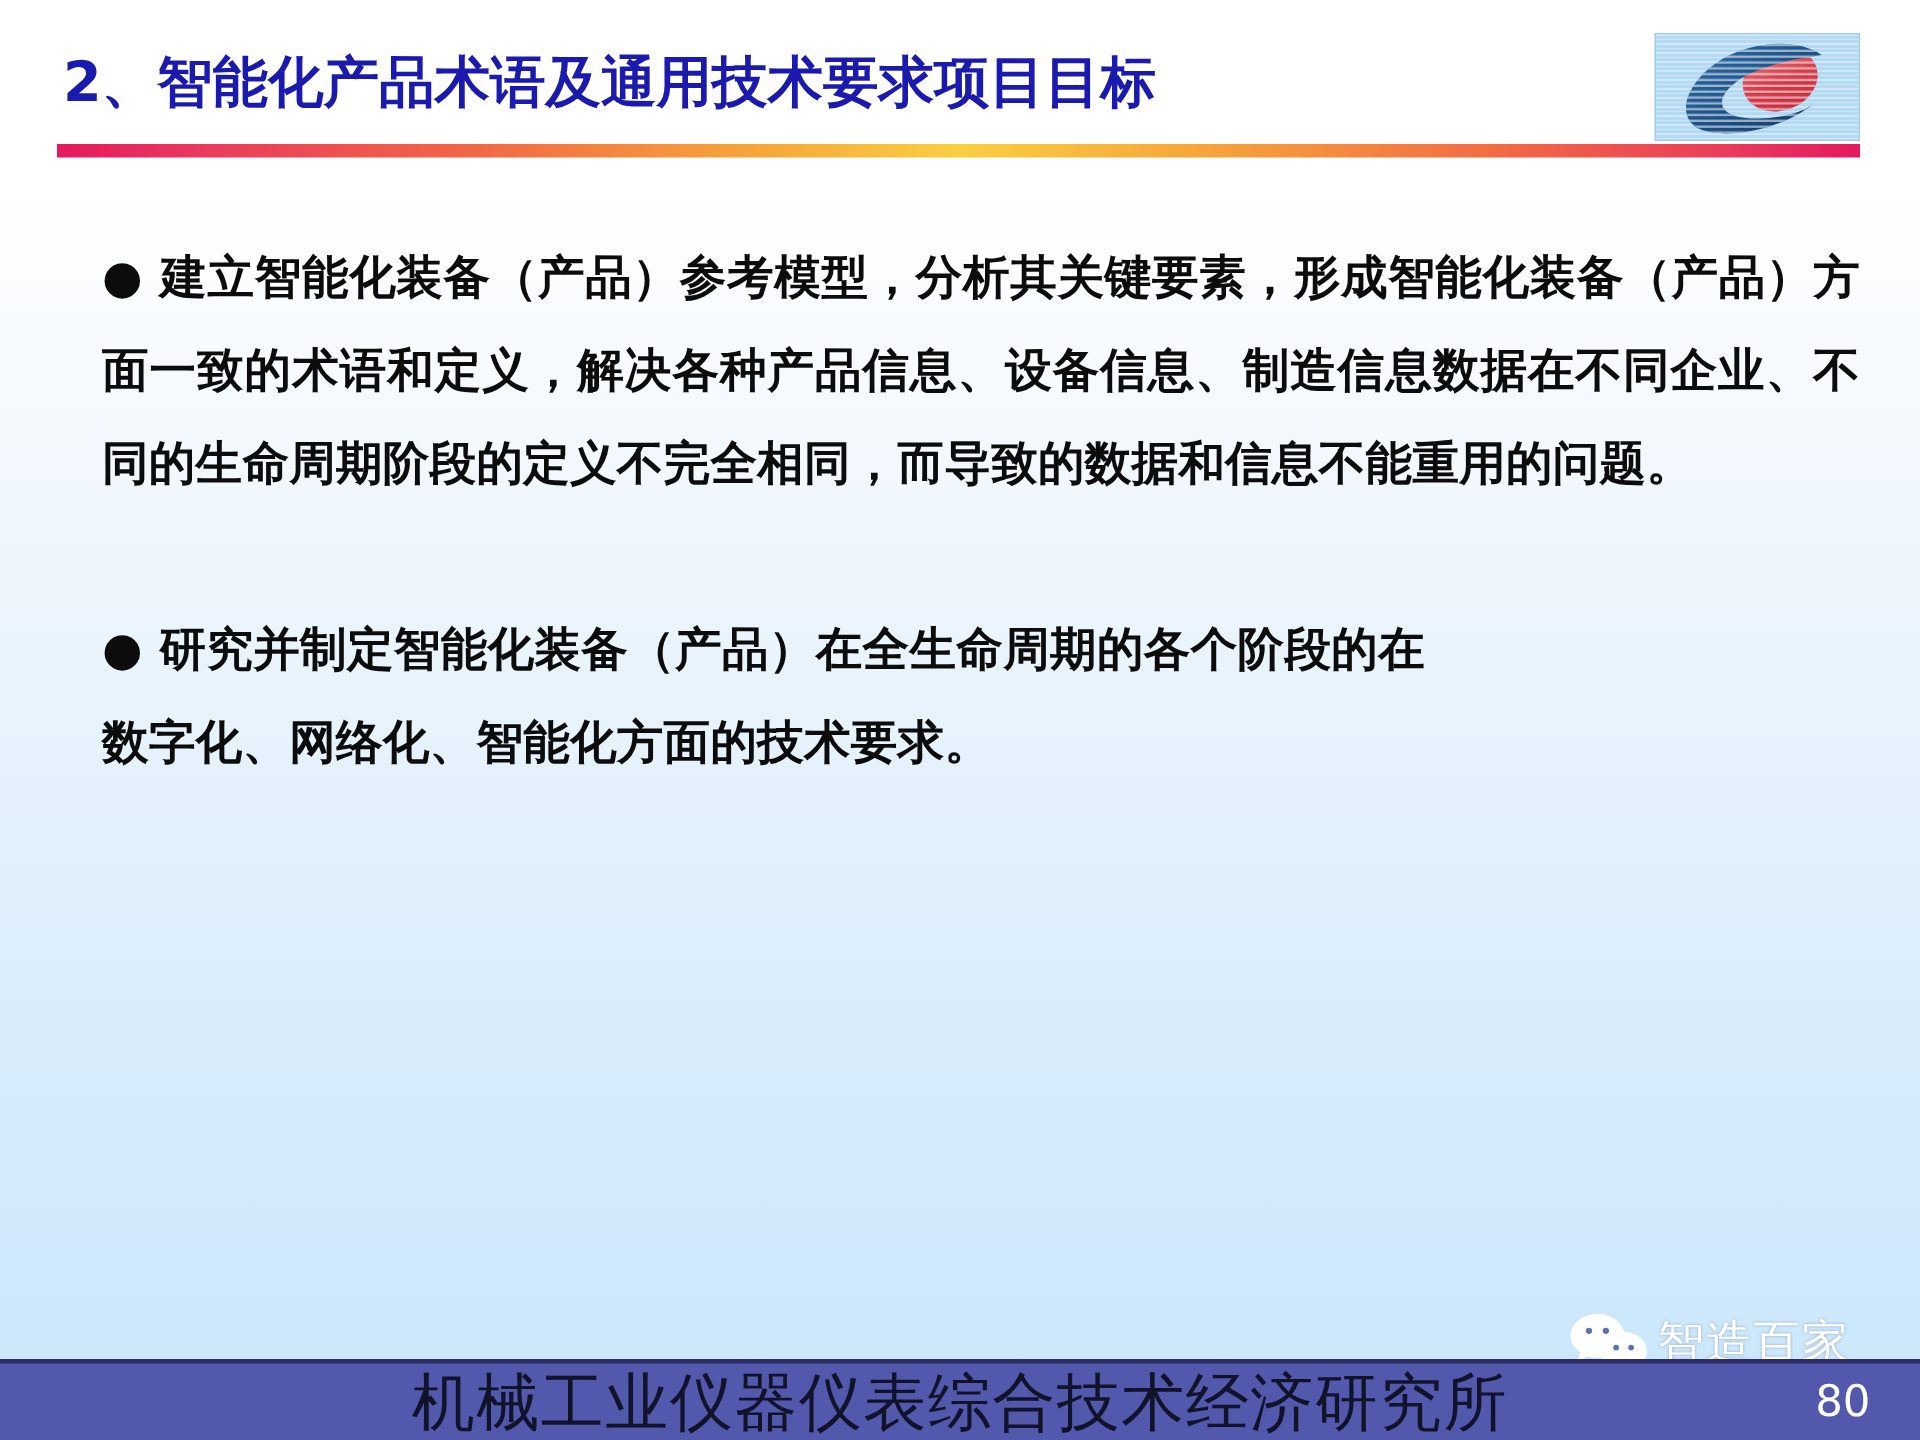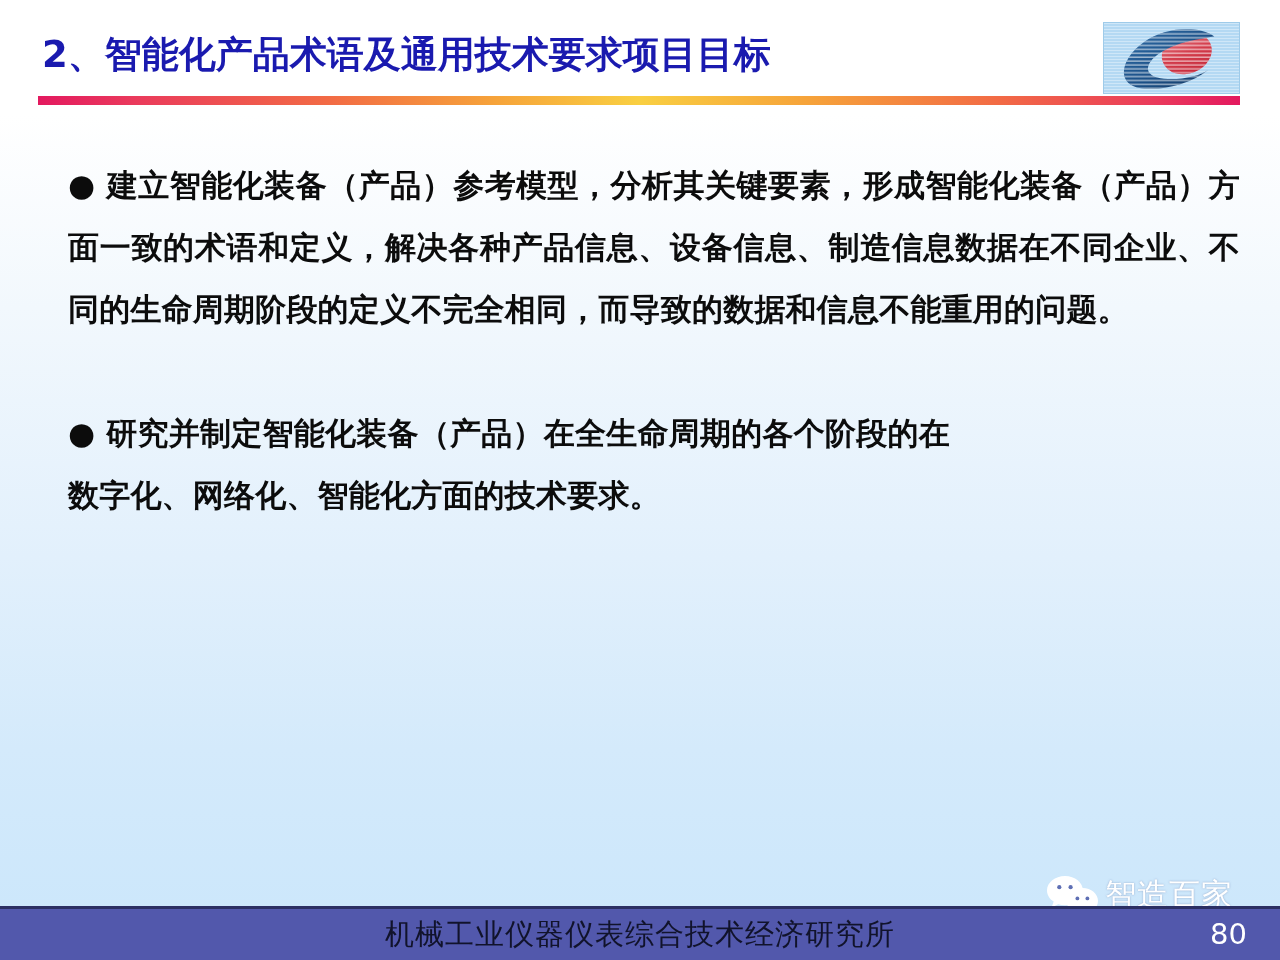--- a/index.html
+++ b/index.html
@@ -138,21 +138,21 @@
   }
   #footer-text {
     position: absolute;
     left: 0;
     top: 0;
     width: 1280px;
     height: 51px;
     line-height: 51px;
     text-align: center;
     font-family: "DejaVu Sans", "Liberation Sans", sans-serif;
-    font-size: 29px;
+    font-size: 42px;
     color: #11132b;
     letter-spacing: 1px;
   }
   #page-number {
     position: absolute;
     right: 33px;
     top: 0;
     height: 51px;
     line-height: 51px;
     font-family: "DejaVu Sans", "Liberation Sans", sans-serif;

